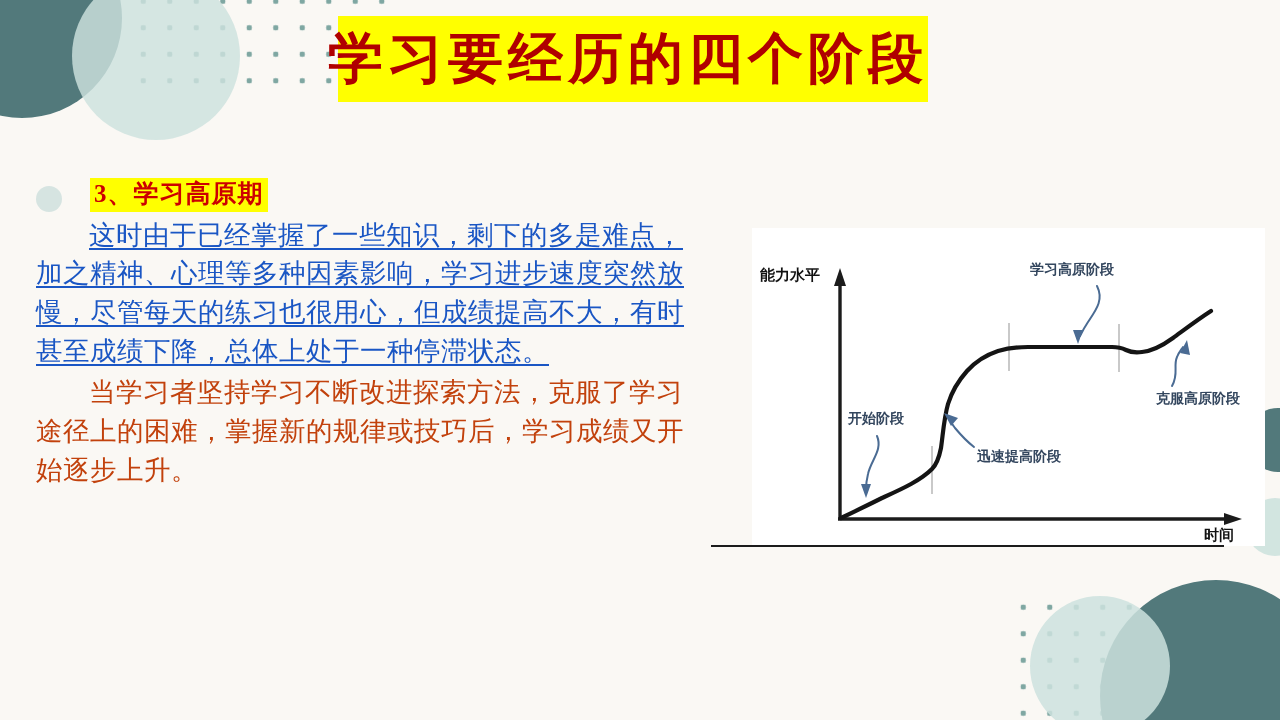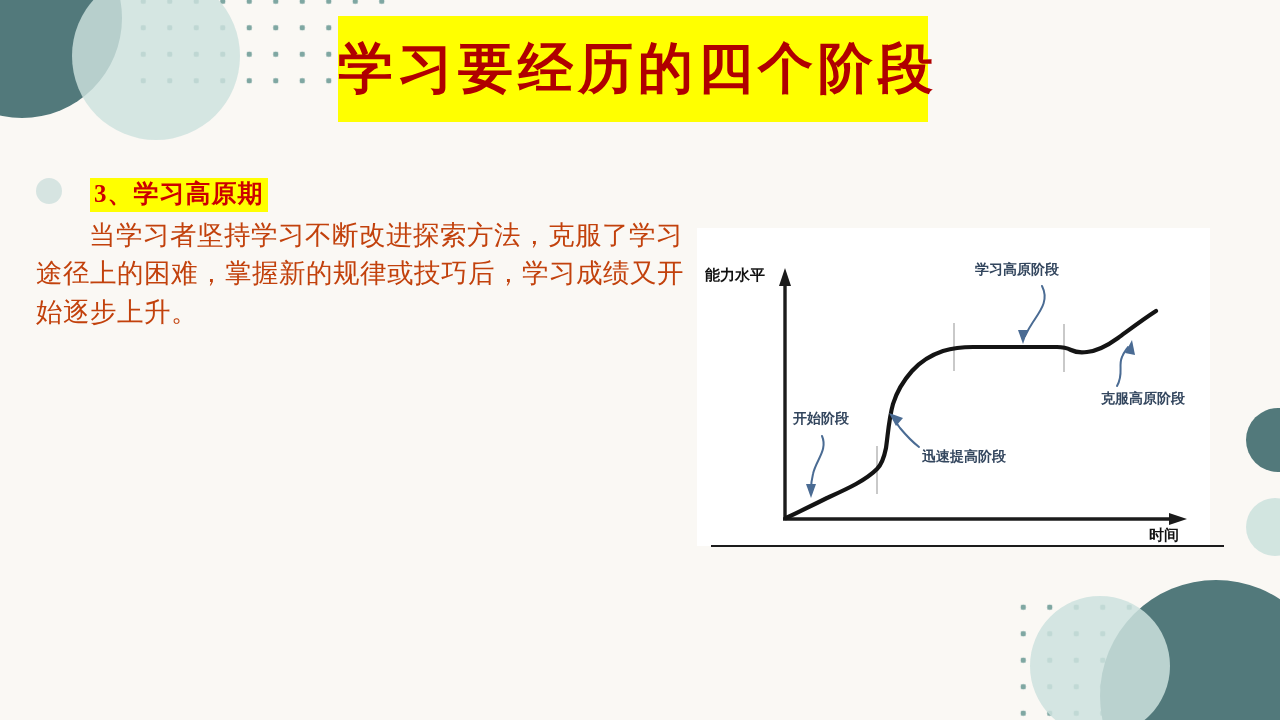--- a/index.html
+++ b/index.html
@@ -71,25 +71,25 @@
     right: -24px; top: 498px;
     width: 58px; height: 58px;
     border-radius: 50%;
     background: rgba(205, 226, 222, 0.9);
   }
 
   
   .title-wrap {
     position: absolute;
     left: 338px; top: 16px;
-    width: 590px; height: 106px;
+    width: 590px; height: 86px;
     background: #ffff00;
     display: flex;
     align-items: center;
-    justify-content: flex-start;
+    justify-content: flex-end;
     z-index: 4;
   }
   .title-text {
     color: #b00000;
     font-size: 55px;
     font-weight: 700;
     letter-spacing: 5px;
     font-family: "Liberation Serif", "DejaVu Serif", serif;
     white-space: nowrap;
   }
@@ -97,21 +97,21 @@
   
   .left-col {
     position: absolute;
     left: 36px; top: 178px;
     width: 664px;
     z-index: 3;
   }
 
   .bullet-row {
     display: flex;
-    align-items: flex-start;
+    align-items: flex-end;
     gap: 28px;
     margin-bottom: 4px;
   }
   .bullet-dot {
     width: 26px; height: 26px;
     border-radius: 50%;
     background: #d6e4e1;
     flex: 0 0 auto;
   }
   .section-head {
@@ -145,21 +145,21 @@
   }
 
   .section4-head-row {
     margin-top: 34px;
     padding-left: 54px;
   }
 
   
   .chart-panel {
     position: absolute;
-    left: 697px; top: 228px;
+    left: 752px; top: 228px;
     width: 513px; height: 318px;
     background: #ffffff;
     z-index: 3;
     overflow: hidden;
   }
   .chart-panel svg { display: block; }
   .chart-underline {
     position: absolute;
     left: 711px; top: 545px;
     width: 513px; height: 2px;
@@ -197,20 +197,21 @@
   <div class="title-text">学习要经历的四个阶段</div>
 </div>
 
 <div class="left-col">
 
   <div class="bullet-row">
     <span class="bullet-dot"></span>
     <span class="section-head">3、学习高原期</span>
   </div>
 
+  <p class="para para-blue">这时由于已经掌握了一些知识，剩下的多是难点，加之精神、心理等多种因素影响，学习进步速度突然放慢，尽管每天的练习也很用心，但成绩提高不大，有时甚至成绩下降，总体上处于一种停滞状态。</p>
 
 
   <p class="para para-black">当学习者坚持学习不断改进探索方法，克服了学习途径上的困难，掌握新的规律或技巧后，学习成绩又开始逐步上升。</p>
 
 </div>
 
 <div class="chart-panel">
   <svg width="513" height="318" viewBox="0 0 513 318" xmlns="http://www.w3.org/2000/svg">
 
     <g>

